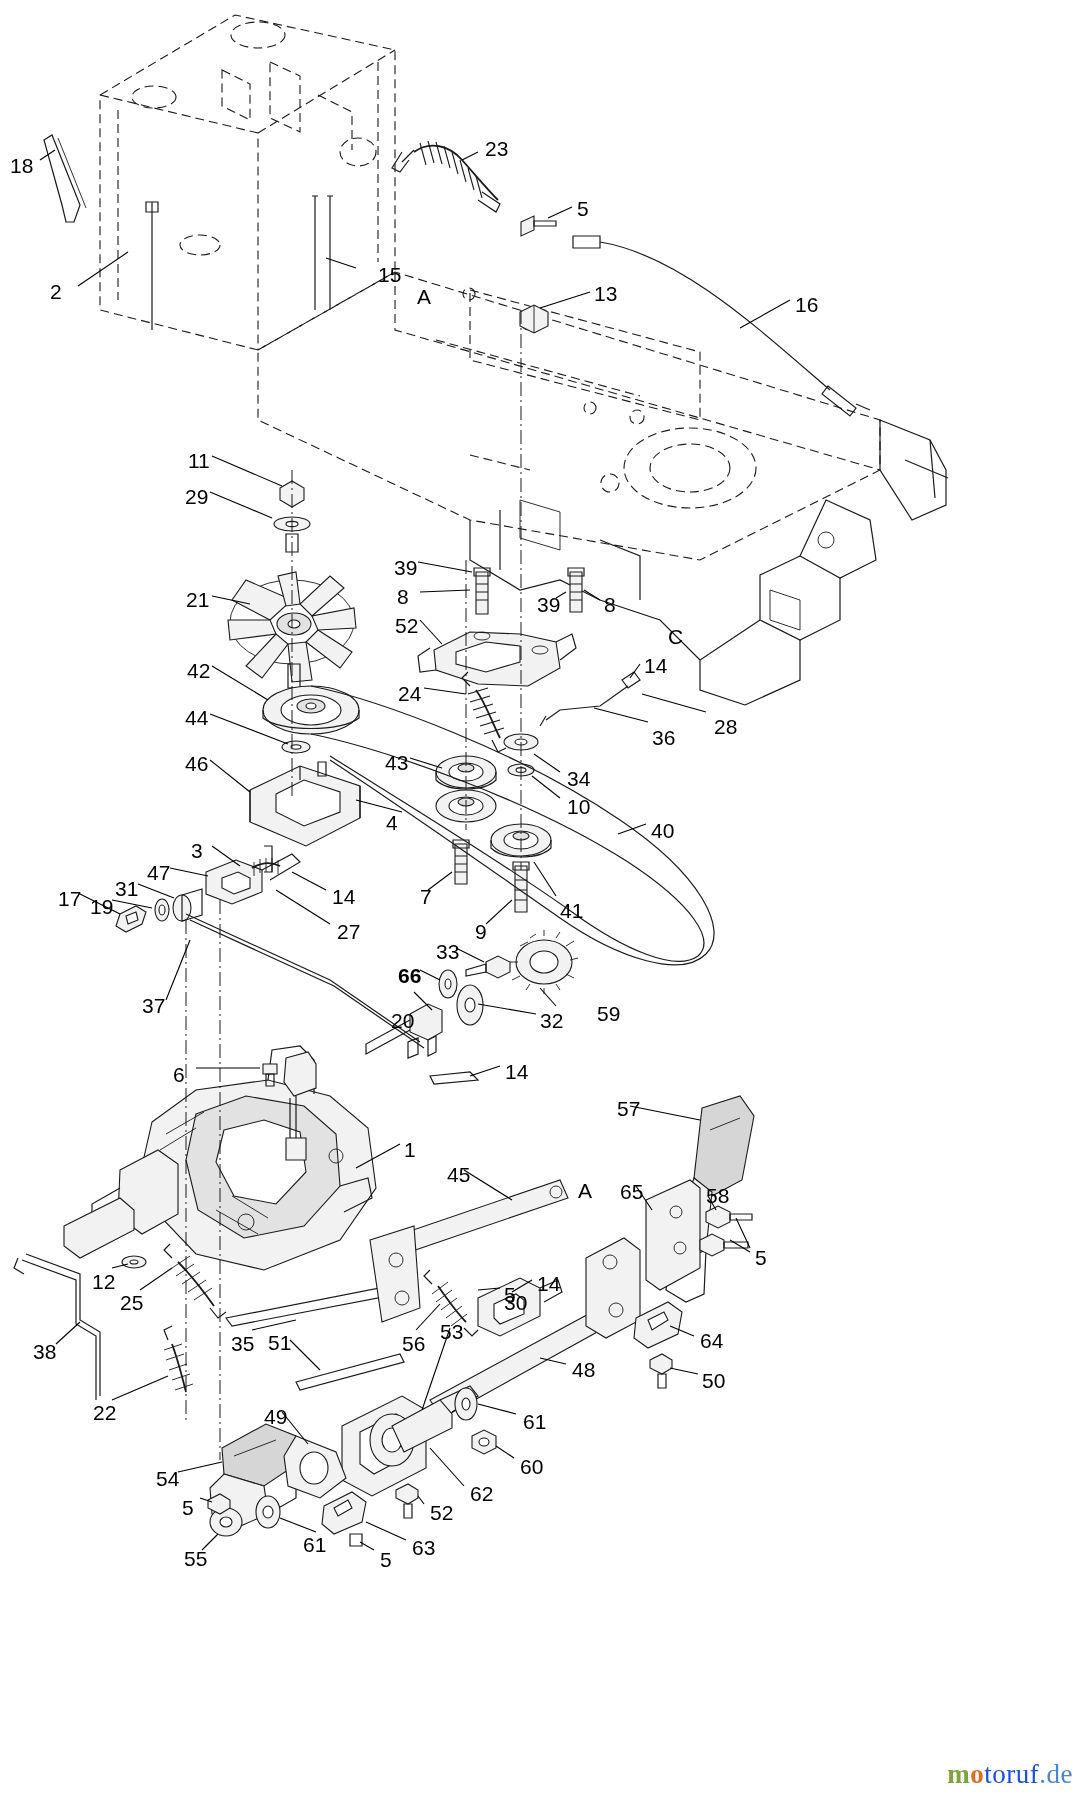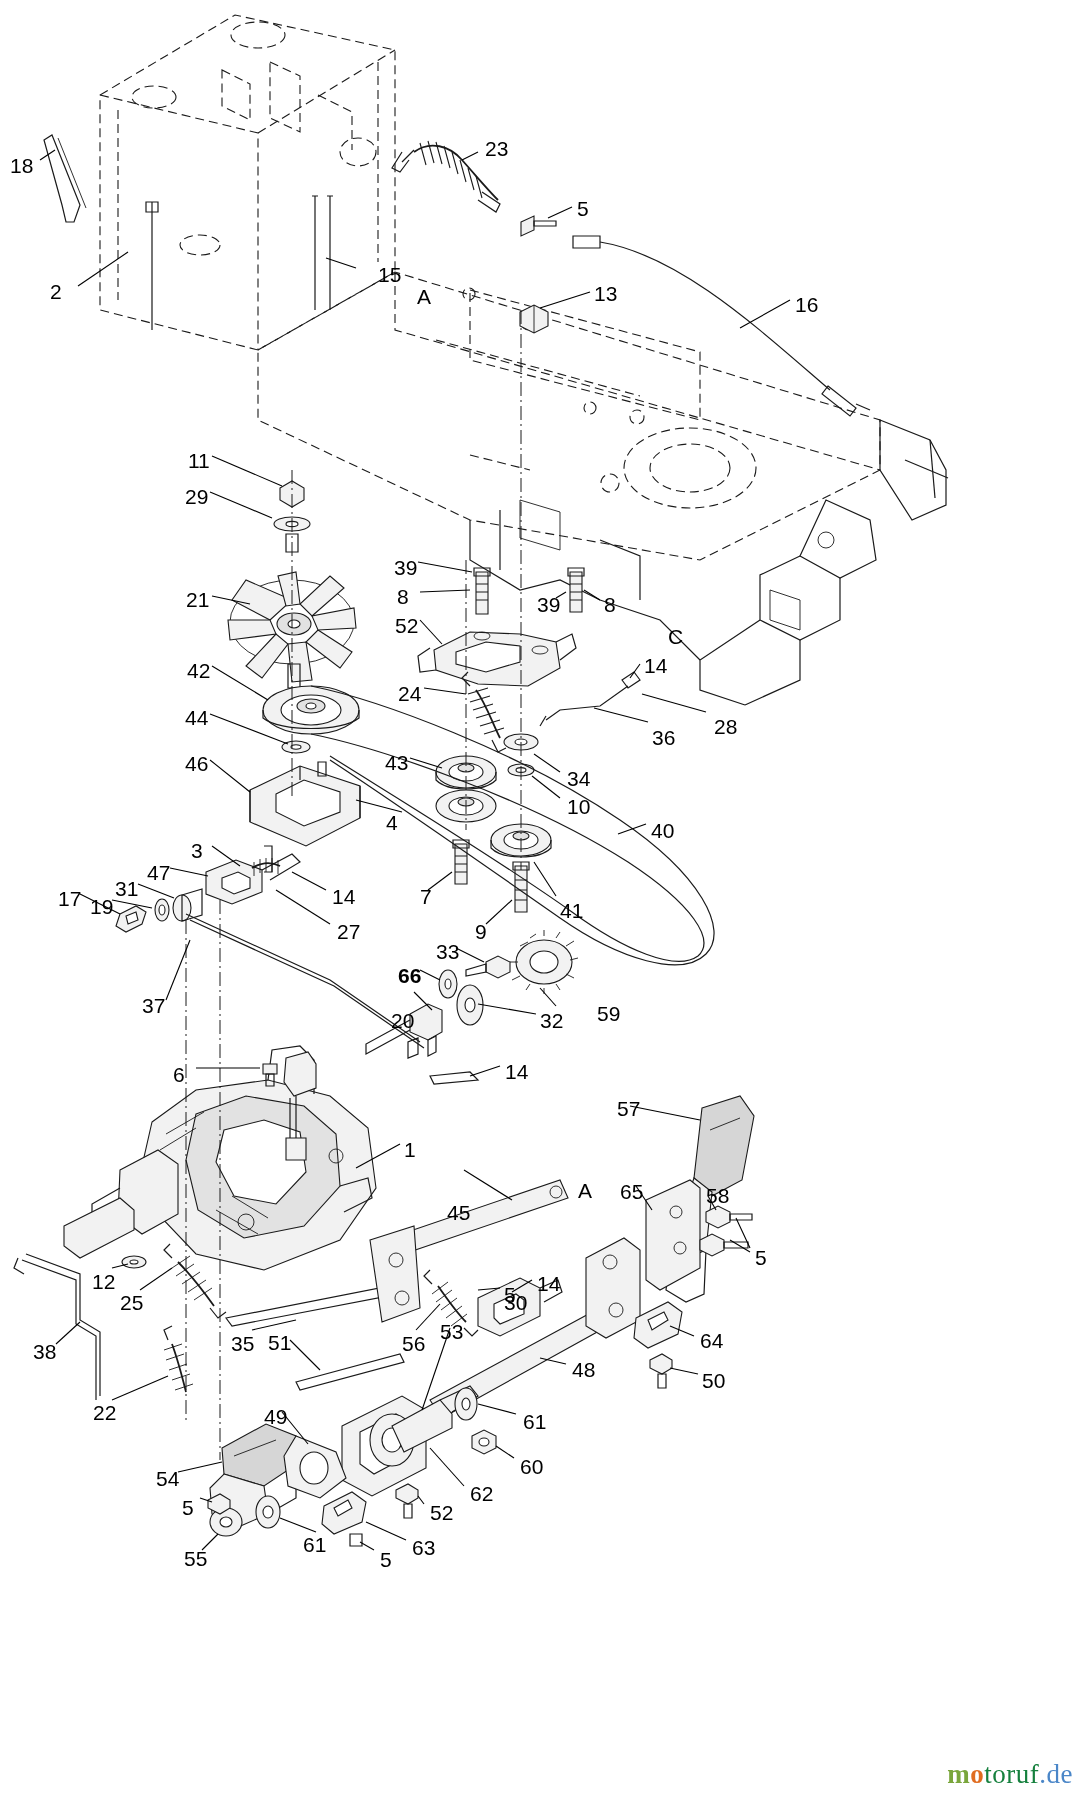--- a/index.html
+++ b/index.html
@@ -33,21 +33,21 @@
   .wm {
     position: absolute;
     right: 18px;
     bottom: 10px;
     font-family: "Liberation Serif", serif;
     font-size: 27px;
     letter-spacing: 0.5px;
   }
   .wm .m { color: #7aa63c; font-weight: bold; }
   .wm .o { color: #e06c20; font-weight: bold; }
-  .wm .rest { color: #15803d; }
+  .wm .rest { color: #1d4ed8; }
   .wm .de { color: #4a86c8; }
 </style>
 </head>
 <body>
 
 <div id="page">
 
   <svg id="diagram-svg" width="1091" height="1800" viewBox="0 0 1091 1800" xmlns="http://www.w3.org/2000/svg">
     <defs>
       <style>
@@ -616,21 +616,21 @@
       <div class="callout" style="left: 436px; top: 941px;">33</div>
       <div class="callout" style="left: 398px; top: 965px; font-weight: bold;">66</div>
       <div class="callout" style="left: 597px; top: 1003px;">59</div>
       <div class="callout" style="left: 142px; top: 995px;">37</div>
       <div class="callout" style="left: 391px; top: 986px; margin-top: 24px;">20</div>
       <div class="callout" style="left: 540px; top: 1010px;">32</div>
       <div class="callout" style="left: 173px; top: 1064px;">6</div>
       <div class="callout" style="left: 505px; top: 1061px;">14</div>
       <div class="callout" style="left: 617px; top: 1098px;">57</div>
       <div class="callout" style="left: 404px; top: 1139px;">1</div>
-      <div class="callout" style="left: 447px; top: 1202px; text-align: right;">45</div>
+      <div class="callout" style="left: 447px; top: 1164px; text-align: right;">45</div>
       <div class="callout" style="left: 620px; top: 1181px;">65</div>
       <div class="callout" style="left: 706px; top: 1185px;">58</div>
       <div class="callout" style="left: 755px; top: 1247px;">5</div>
       <div class="callout" style="left: 92px; top: 1271px;">12</div>
       <div class="callout" style="left: 120px; top: 1292px;">25</div>
       <div class="callout" style="left: 504px; top: 1284px;">5</div>
       <div class="callout" style="left: 504px; top: 1292px;">30</div>
       <div class="callout" style="left: 537px; top: 1273px;">14</div>
       <div class="callout" style="left: 231px; top: 1333px;">35</div>
       <div class="callout" style="left: 402px; top: 1333px;">56</div>

